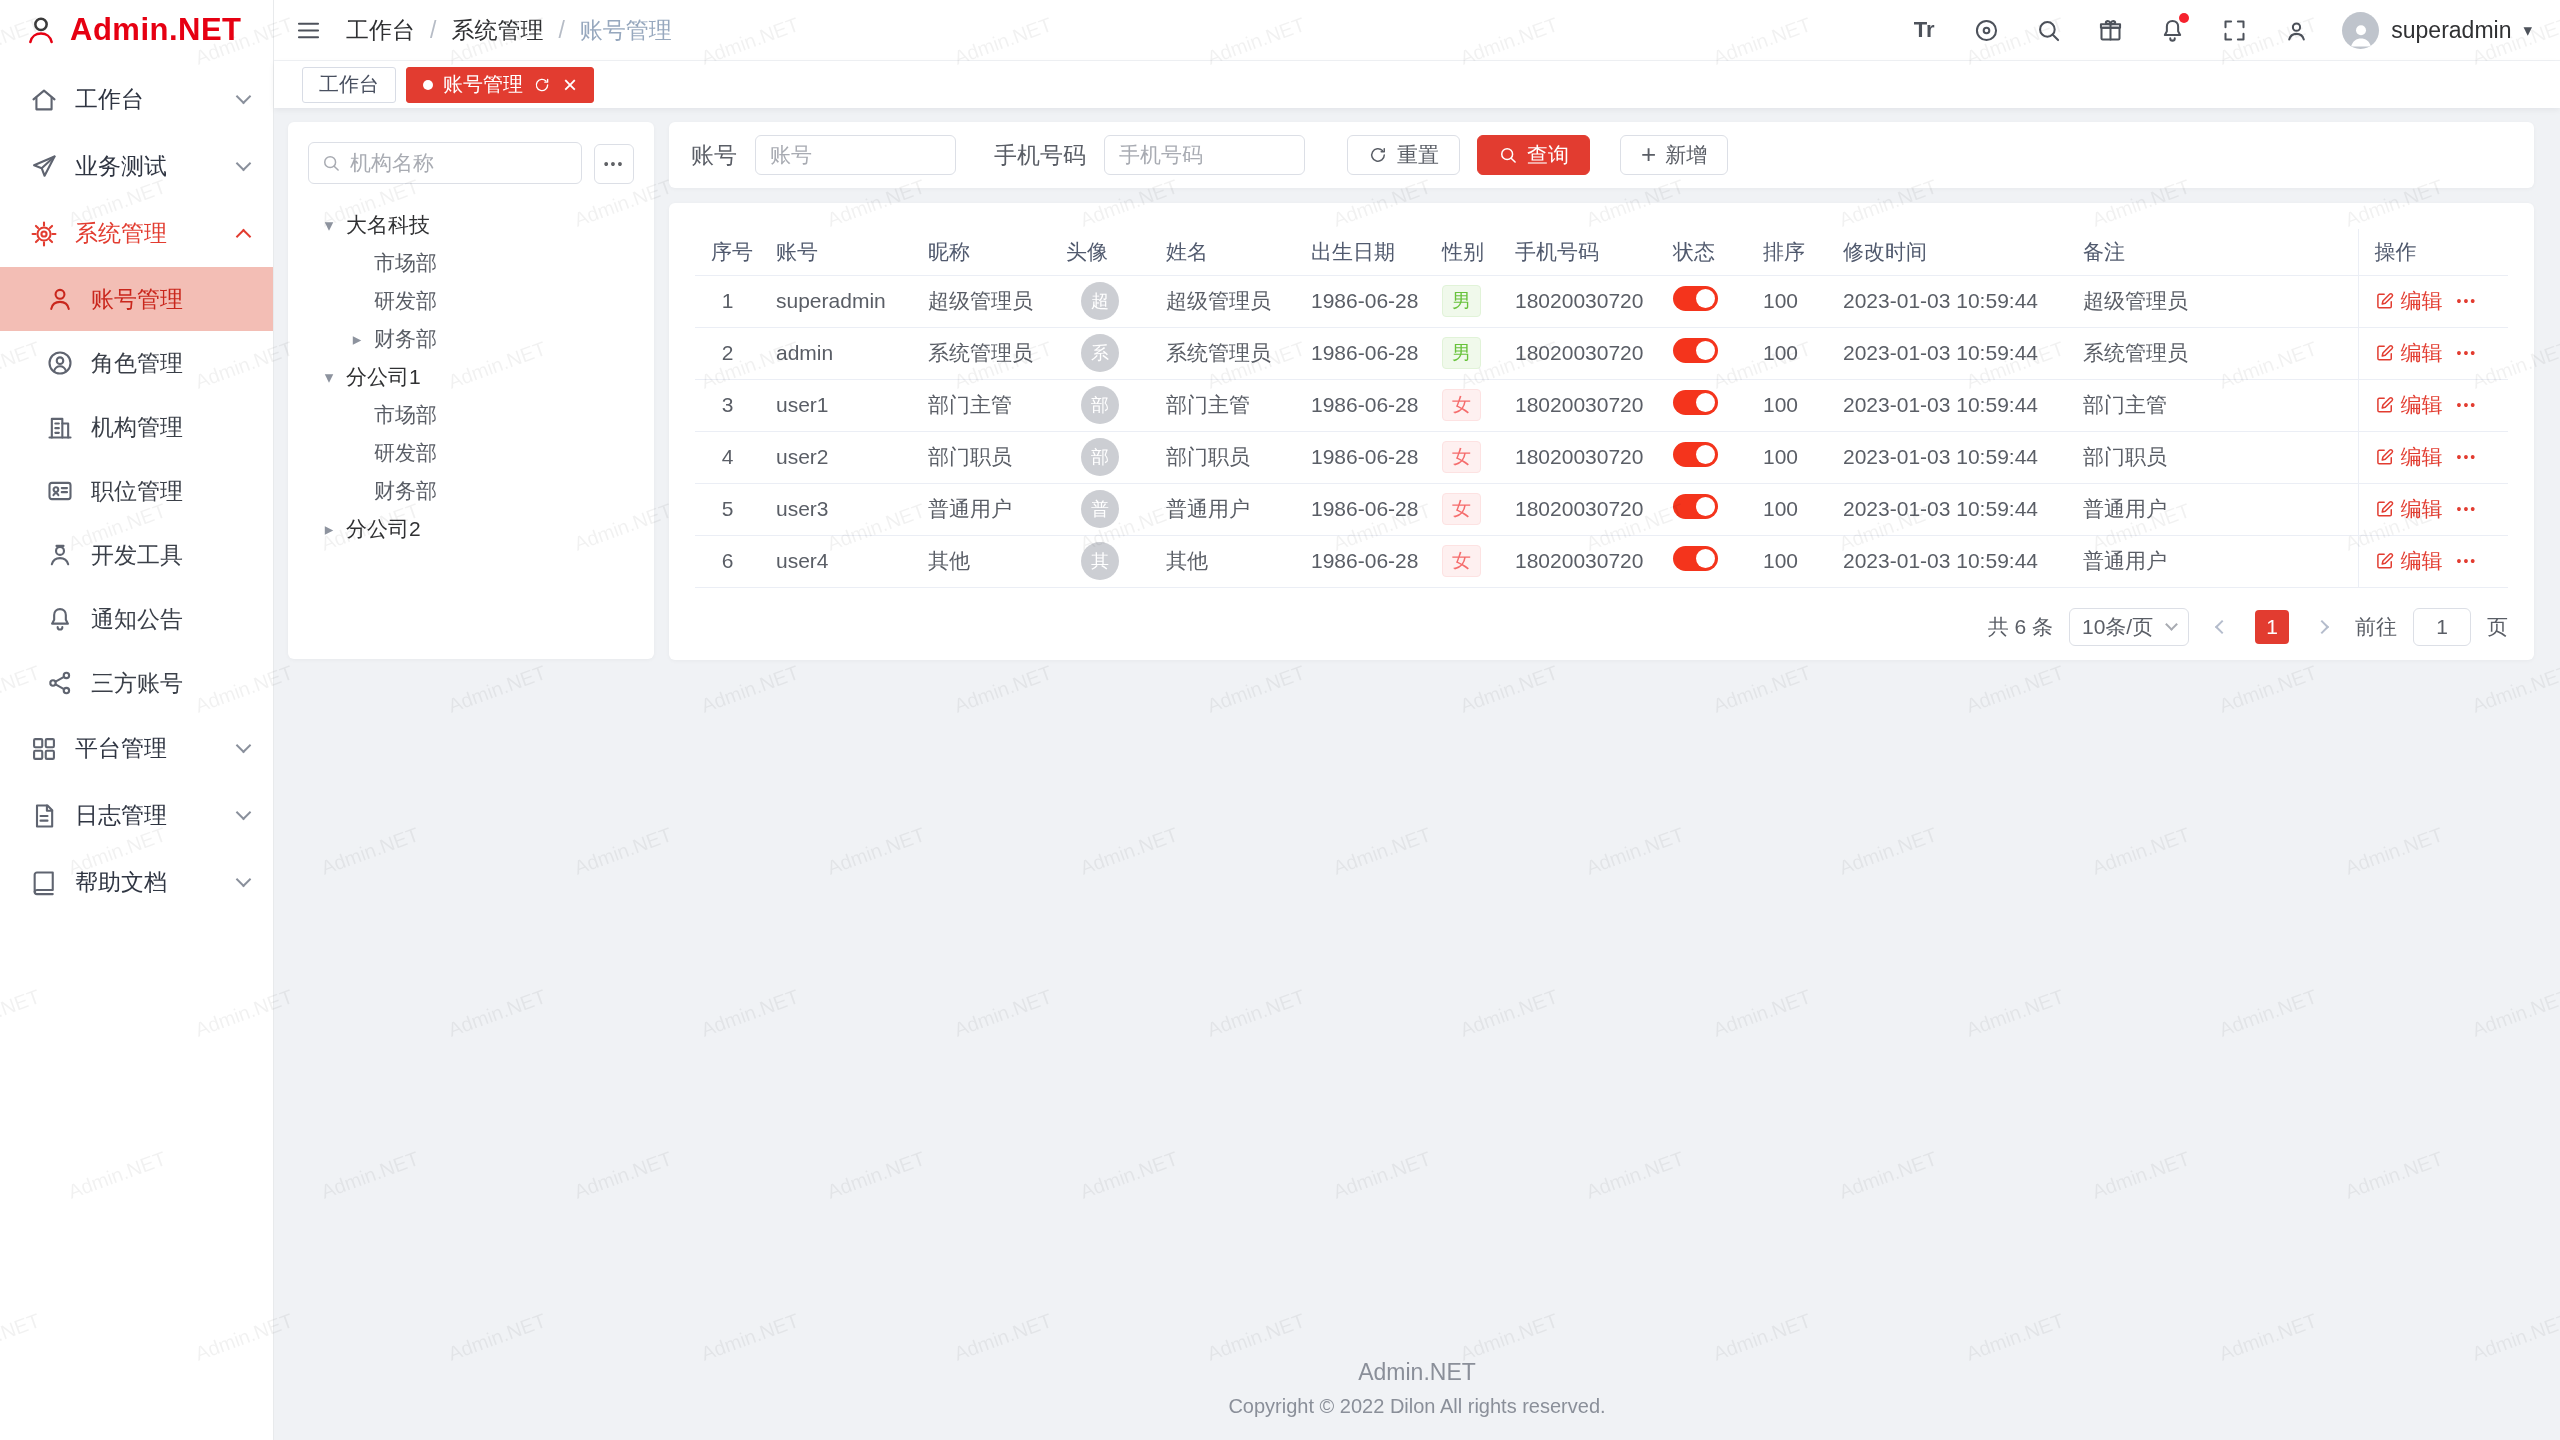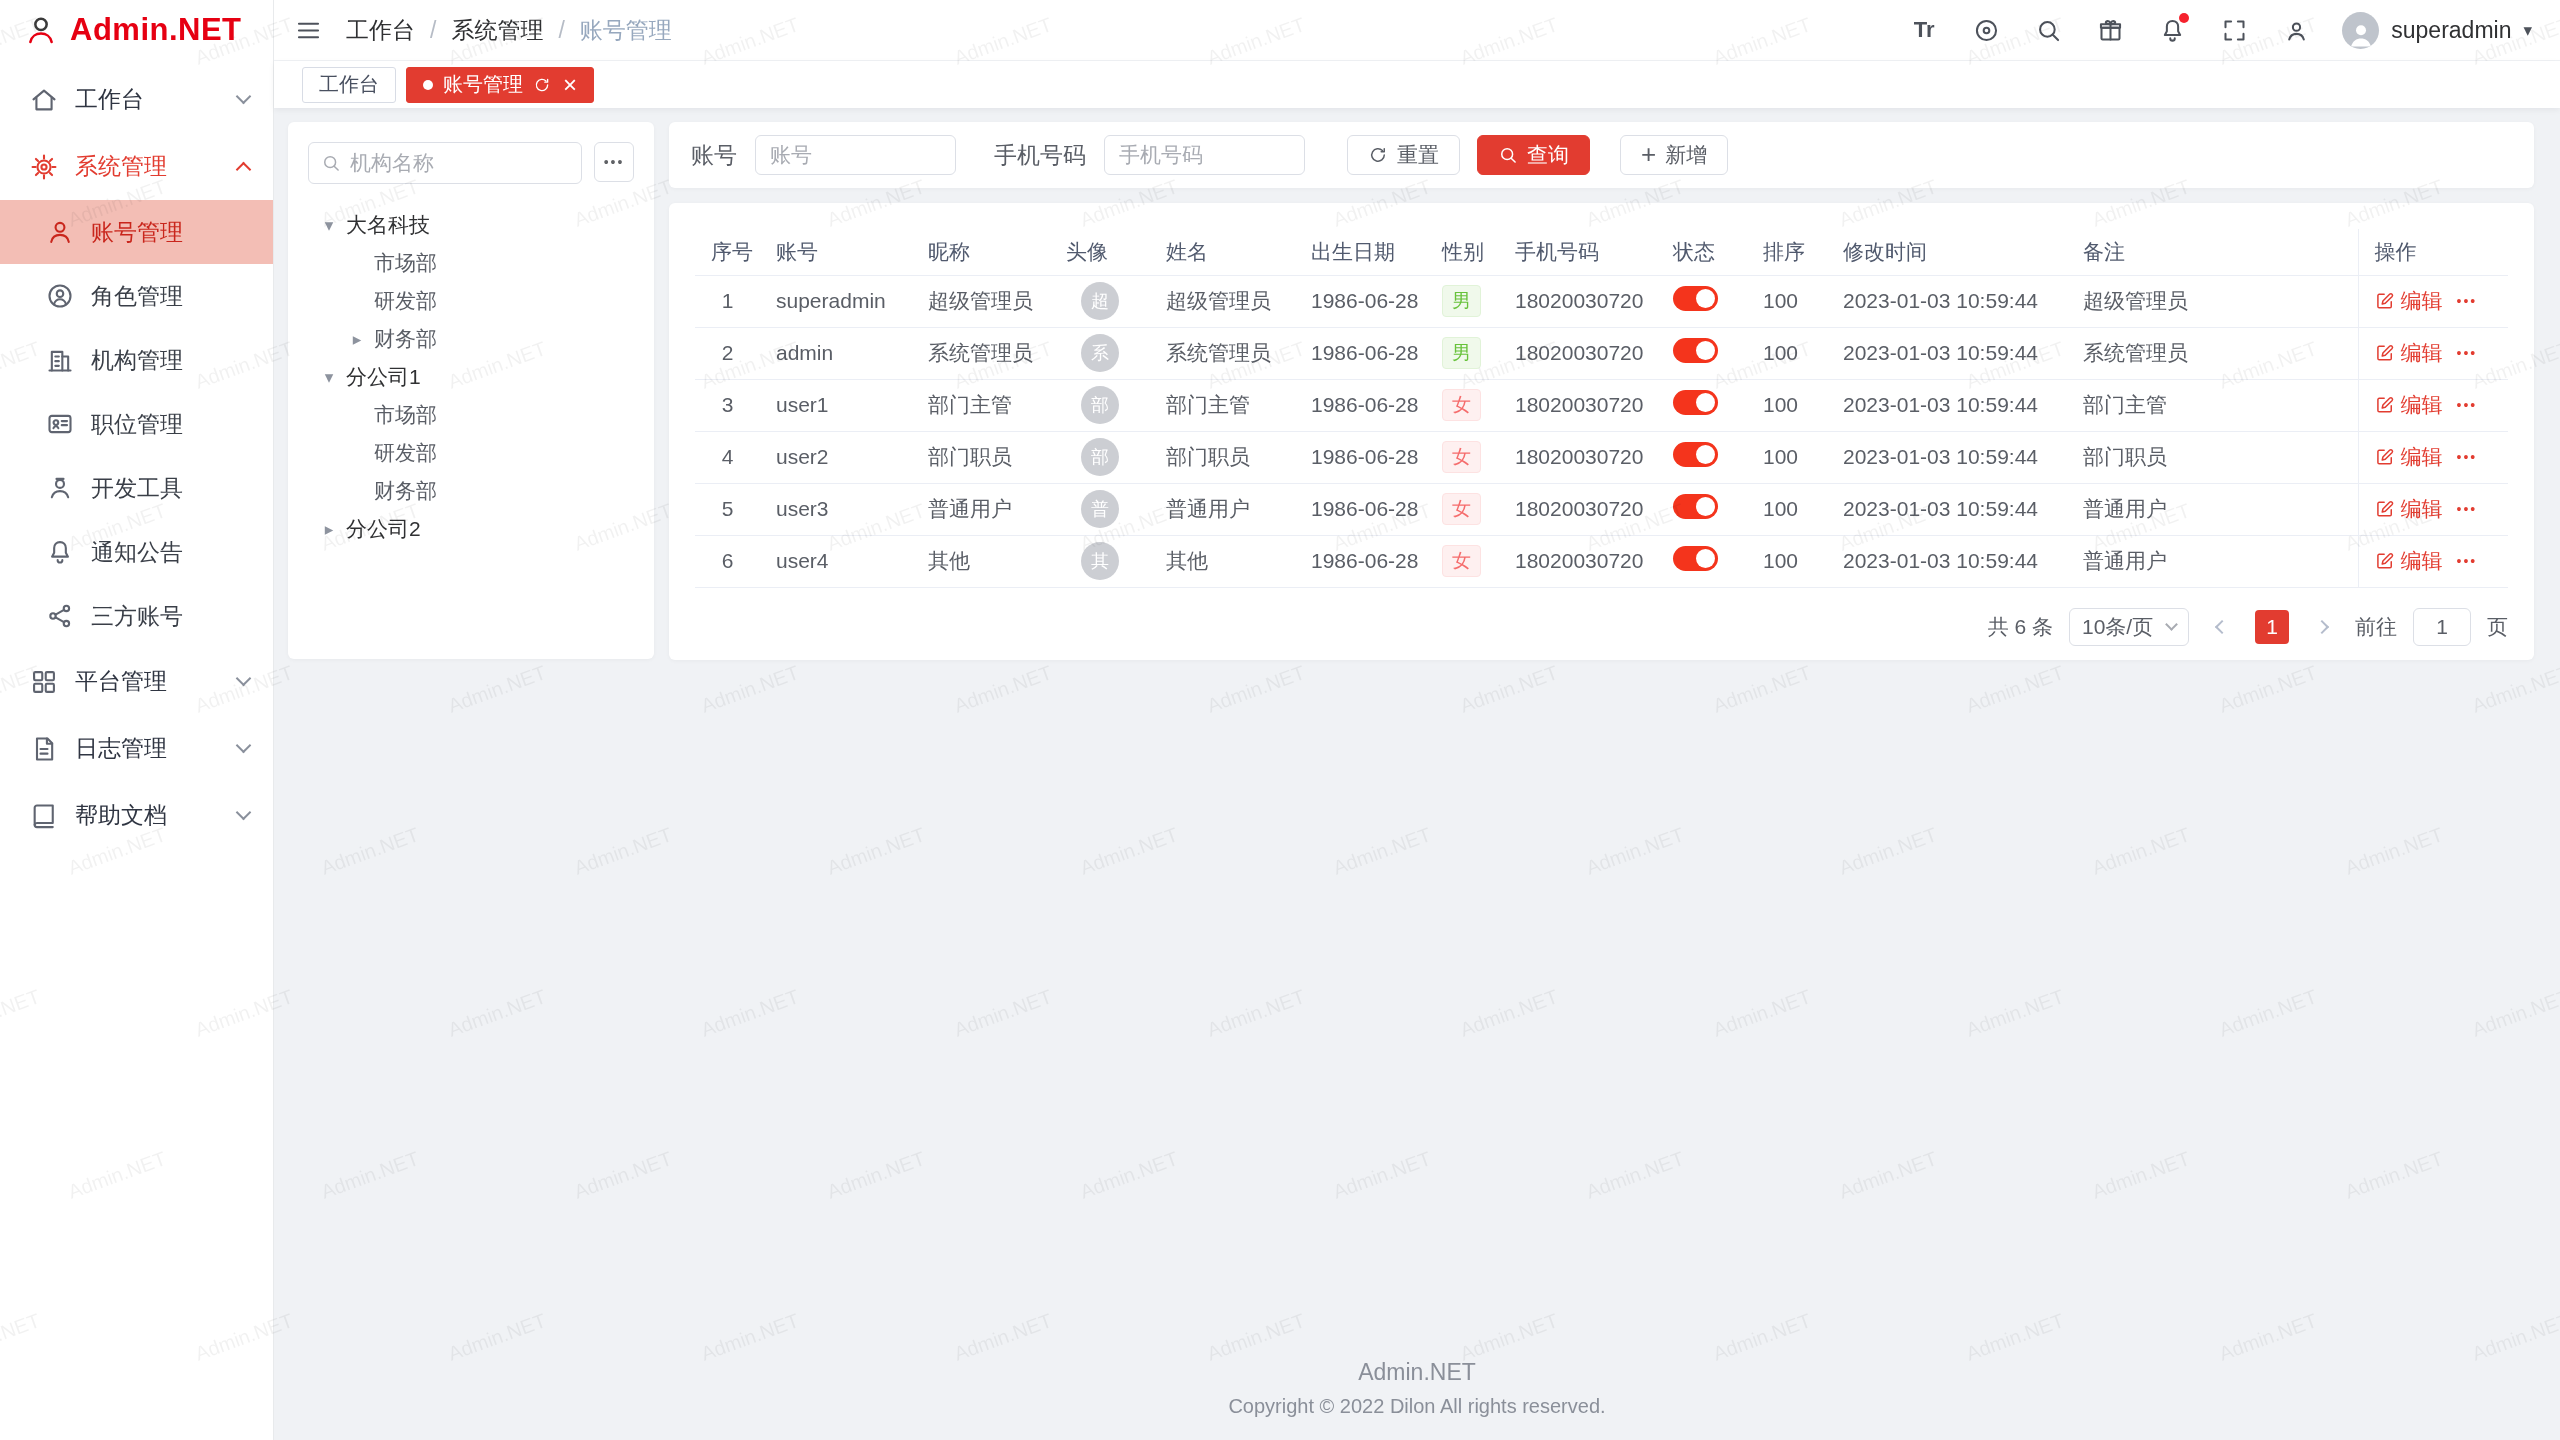--- a/index.html
+++ b/index.html
@@ -69,21 +69,21 @@
   .tab .dot{width:10px;height:10px;border-radius:50%;background:#fff;}
   .tab .t-ic{width:18px;height:18px;color:#fff;}
   .tab .t-ic svg{width:18px;height:18px;}
   .tab .close{font-size:24px;line-height:1;margin-left:2px;}
 
   
   .content{flex:1;display:flex;align-items:flex-start;gap:15px;padding:14px 26px 0 14px;min-height:0;}
   .card{background:#fff;border-radius:6px;box-shadow:0 1px 4px rgba(0,0,0,.04);}
 
   .org-card{width:366px;height:537px;padding:20px;flex-shrink:0;}
-  .org-search{display:flex;align-items:flex-start;gap:12px;}
+  .org-search{display:flex;align-items:flex-end;gap:12px;}
   .input-wrap{position:relative;flex:1;height:42px;border:1px solid var(--border);border-radius:6px;
     display:flex;align-items:center;gap:9px;padding:0 12px;background:#fff;color:#a8abb2;}
   .input-wrap svg{width:20px;height:20px;flex-shrink:0;}
   .input-wrap input{border:none;outline:none;width:100%;font-size:21px;color:var(--txt);background:transparent;}
   input::placeholder{color:#a8abb2;}
   .more-btn{width:40px;height:40px;border:1px solid var(--border);border-radius:6px;display:flex;align-items:center;
     justify-content:center;color:#606266;font-size:14px;letter-spacing:2px;cursor:pointer;background:#fff;}
   .tree{margin-top:22px;font-size:21px;}
   .tree-item{height:38px;display:flex;align-items:center;gap:6px;cursor:pointer;color:#5a5e66;}
   .tree-item.root{color:#303133;}
@@ -170,20 +170,30 @@
         <span class="mi">
             <svg class="ic" viewBox="0 0 24 24">
               <path d="M3 11.5 12 4l9 7.5"></path>
               <path d="M5.5 10v10h13V10"></path>
             </svg>
           </span>
         <span class="lbl">工作台</span>
         <i class="chev down"></i>
       </div>
 
+      <div class="menu-item">
+        <span class="mi">
+            <svg class="ic" viewBox="0 0 24 24">
+              <path d="M21 3 3.5 10.5l6.5 2.5 2.5 6.5z"></path>
+              <path d="M21 3 10 13"></path>
+            </svg>
+          </span>
+        <span class="lbl">业务测试</span>
+        <i class="chev down"></i>
+      </div>
 
       <div class="menu-item group-active">
         <span class="mi">
             <svg class="ic" viewBox="0 0 24 24">
               <circle cx="12" cy="12" r="5.6"></circle>
               <circle cx="12" cy="12" r="2.2"></circle>
               <path d="M12 2.2v2.6M12 19.2v2.6M2.2 12h2.6M19.2 12h2.6M5.1 5.1l1.8 1.8M17.1 17.1l1.8 1.8M18.9 5.1l-1.8 1.8M6.9 17.1l-1.8 1.8"></path>
             </svg>
           </span>
         <span class="lbl">系统管理</span>

